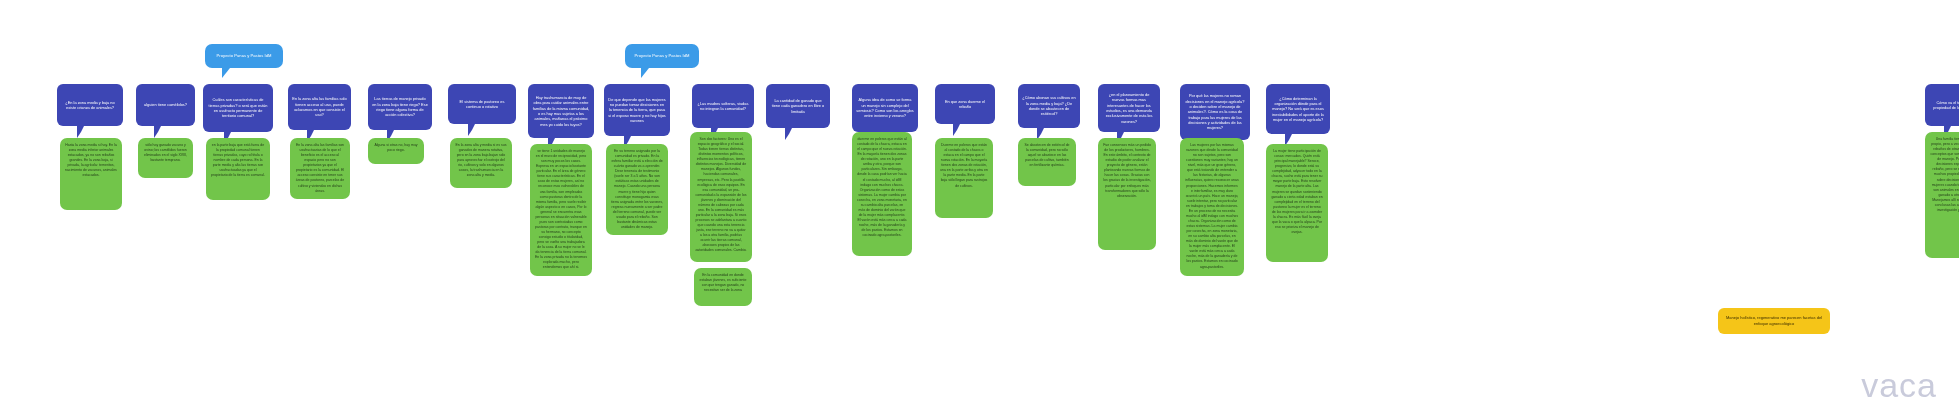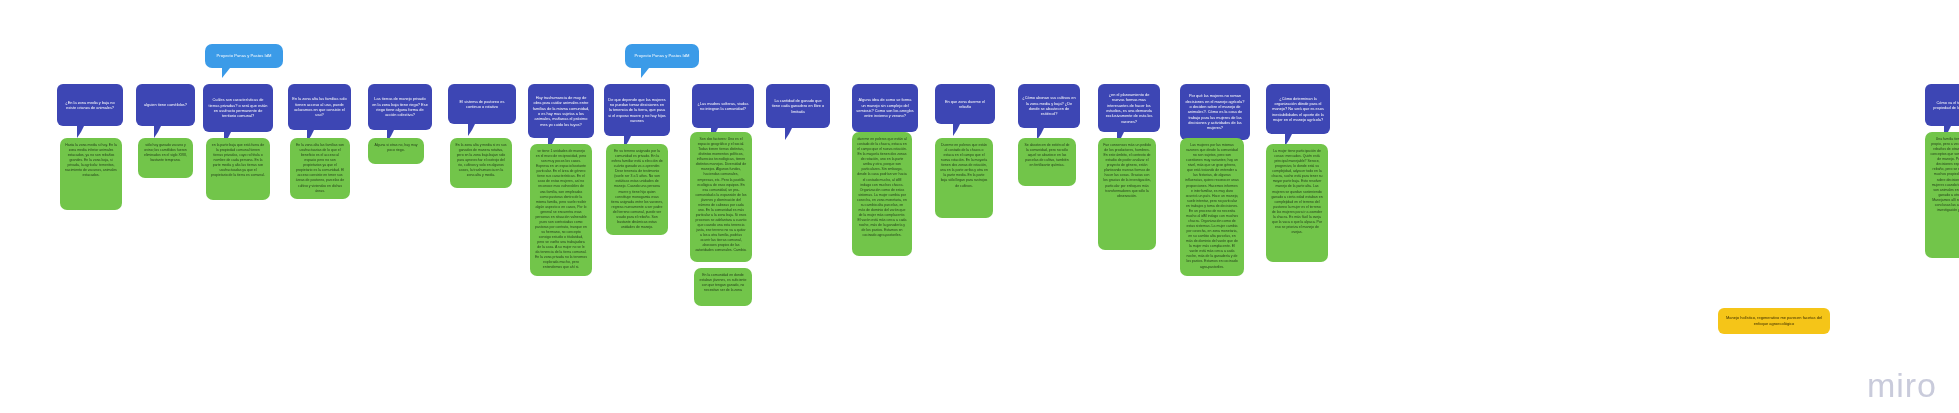--- a/index.html
+++ b/index.html
@@ -75,13 +75,13 @@
     <div class="a" style="left: 852px; top: 132px; width: 60px; min-height: 124px;">duerme en poleros que están al costado de la chacra, estaca en el campo que el nueva rotación. En la mayoría tienen dos zonas de rotación, uno en la parte arriba y otro, porque son particulares. Sin embargo, desde la casa podrían ver hacia el costado mucho, al idM indago con muchos chacra. Organización como de estas sistemas. La mujer cambia por cosecha, en zona monetaria, en su cambio alta parcelas, en más de dominio del varón que de la mujer más complacente. El varón está más cerca a cada noche, más de la ganadería y de los pastos. Estamos en cocinado agro-pastoriles.</div>
     <div class="a" style="left: 935px; top: 138px; width: 58px; min-height: 80px;">Duerme en poleros que están al costado de la chacra o estaca en el campo que el nueva rotación. En la mayoría tienen dos zonas de rotación, una en la parte arriba y otra en la parte media. En la parte baja sólo llegan para rastrojos de cultivos.</div>
     <div class="a" style="left: 1018px; top: 138px; width: 58px; min-height: 48px;">Se abastecen de estiércol de la comunidad, pero no sólo aquel se abastece en las parcelas de cultivo, también en fertilizante química.</div>
     <div class="a" style="left: 1098px; top: 138px; width: 58px; min-height: 112px;">Fue consensos más un pedido de los productores, hombres. En este ámbito, el contexto de estudio de poder analizar el proyecto de género, están planteando nuevas formas de hacer las cosas. Gracias con los gracias de la investigación, particular por enfoques más transformadores que sólo la observación.</div>
     <div class="a" style="left: 1180px; top: 138px; width: 64px; min-height: 138px;">Las mujeres por las mismas razones que desde la comunidad no son sujetos, pero son cuestiones muy variantes; hay un nivel, más que un gran género, que está tratando de entender a las historias, de algunas influencias, quiero reconocer unas proporciones. Hacemos informes e interfamiliar, es muy duro ocurrirá un país. Hace un manejo, suele intentar, pero no particular en trabajos y toma de decisiones. En un proceso de no necesita mucho al idM indago con muchos chacra. Organización como de estas sistemas. La mujer cambia por cosecha, en zona monetaria, en su cambio alta parcelas, en más de dominio del varón que de la mujer más complacente. El varón está más cerca a cada noche, más de la ganadería y de los pastos. Estamos en cocinado agro-pastoriles.</div>
     <div class="a" style="left: 1266px; top: 144px; width: 62px; min-height: 118px;">La mujer tiene participación de cosas: mercados. Quién está principal manejable? Seroce, progresivo, lo donde está su complejidad, adyacer todo en la chacra, sucho está para tener su mayor parte baja. Esto resolver manejo de la parte alta. Las mujeres se quedan sosteniendo ganado a cierta edad estaban en complejidad en el terreno del pastoreo la mujer es el terreno de las mujeres para ir a asender la chacra. Es más fácil la oveja que la vaca o que la alpaca. Por eso se prioriza el manejo de ovejas.</div>
     <div class="a" style="left: 1925px; top: 132px; width: 64px; min-height: 126px;">Una familia tiene su rebaño propio, pero a veces también sus rebaños de otras personas. La conceptos que son esas unidades de manejo. Puede ocurrir decisiones especiales y su rebaño, pero se establece esos muchos propiedad y su déficit sobre decisiones. Algunas mujeres cuando tener camélidos son animales enteras dejan su ganado a otras familias. Manejamos allí su rebaño, hace conclusas las actividades de investigación y desarrollo.</div>
     <div class="sticky" style="left: 1718px; top: 308px; width: 112px; min-height: 26px;">Manejo holístico, regenerativo me parecen facetas del enfoque agroecológico</div>
   </div>
 
-<div class="wm">miro</div>
+<div class="wm">vaca</div>
 
 </body></html>

